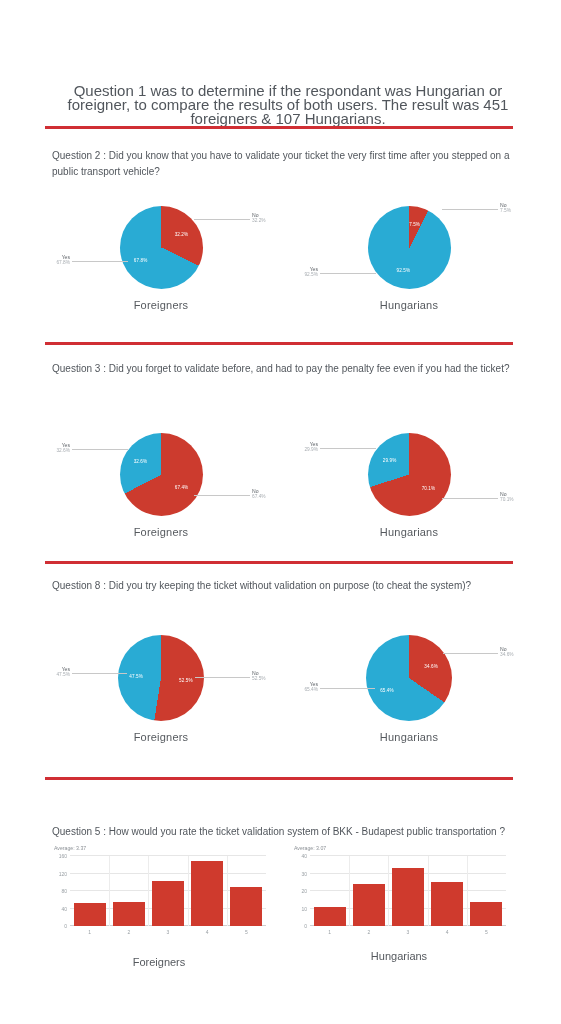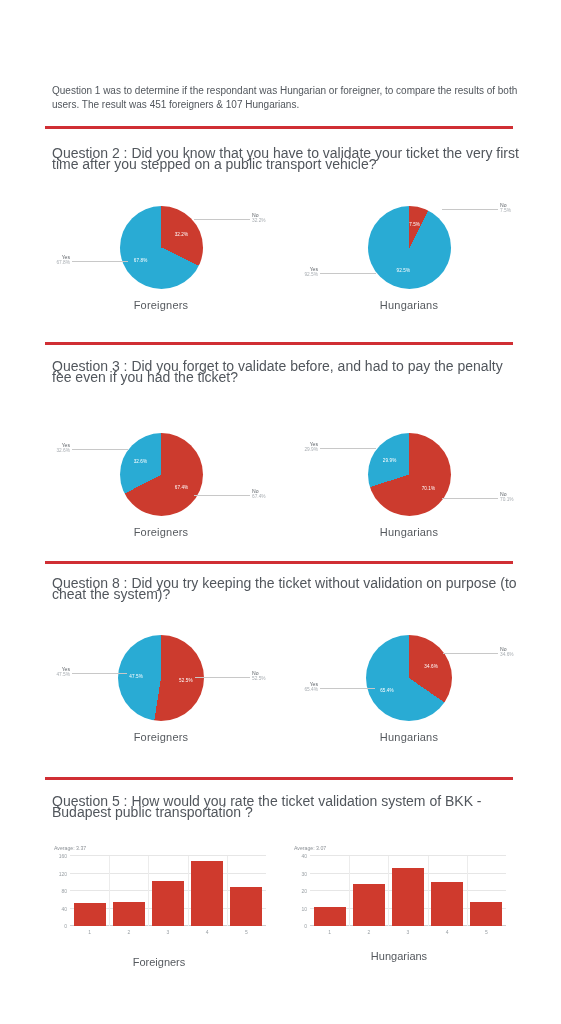--- a/index.html
+++ b/index.html
@@ -15,33 +15,33 @@
   .page { width: 561px; height: 1024px; position: relative; }
 
   
   .title {
     position: absolute; left: 43px; top: 38px;
     font-size: 26px; font-weight: bold; letter-spacing: 0.3px;
     color: #d02f34;
   }
   .intro {
     position: absolute; left: 52px; top: 84px; width: 472px;
-    font-size: 10px; line-height: 14px; color: #51565c;
+    font-size: 15px; line-height: 14px; color: #51565c; text-align: center;
   }
 
   
   .divider {
     position: absolute; left: 45px; width: 468px; height: 2.5px;
     background: #d02f34;
   }
 
   
   .qtext {
     position: absolute; left: 52px; width: 470px;
-    font-size: 14px; line-height: 11px; color: #51565c;
+    font-size: 10px; line-height: 16px; color: #51565c;
   }
 
   
   .pieblock { position: absolute; }
   .pie {
     position: absolute; border-radius: 50%;
   }
   .pie-caption {
     position: absolute; width: 100%; text-align: center;
     font-size: 11px; color: #55595e; letter-spacing: .2px;
@@ -194,21 +194,21 @@
       <div class="leader" style="left: 22px; width: 54.6px; top: 64px;"></div>
       <div class="callout left" style="left: 0px; width: 20px; top: 57px;">
         <span class="k">Yes</span>
         <span class="v">65.4%</span>
       </div>
       <div class="pie-caption" style="top: 107px; left: 0px;">Hungarians</div>
     </div>
 
   <div class="divider" style="top:777px"></div>
 
-  <div class="qtext" style="top:796px">Question 5 : How would you rate the ticket validation system of BKK - Budapest public transportation ?</div>
+  <div class="qtext" style="top:824px">Question 5 : How would you rate the ticket validation system of BKK - Budapest public transportation ?</div>
 
   <div class="barchart" id="bc-f" style="left:48px; top:843px; width:222px; height:105px">
       <div class="avg">Average: 3.37</div>
       <div class="plot">
         <div class="gridline axis" style="bottom: 0px;"></div>
         <span class="ytick" style="bottom: 0px; transform: translateY(50%);">0</span>
         <div class="gridline" style="bottom: 17.5px;"></div>
         <span class="ytick" style="bottom: 17.5px; transform: translateY(50%);">40</span>
         <div class="gridline" style="bottom: 35px;"></div>
         <span class="ytick" style="bottom: 35px; transform: translateY(50%);">80</span>

